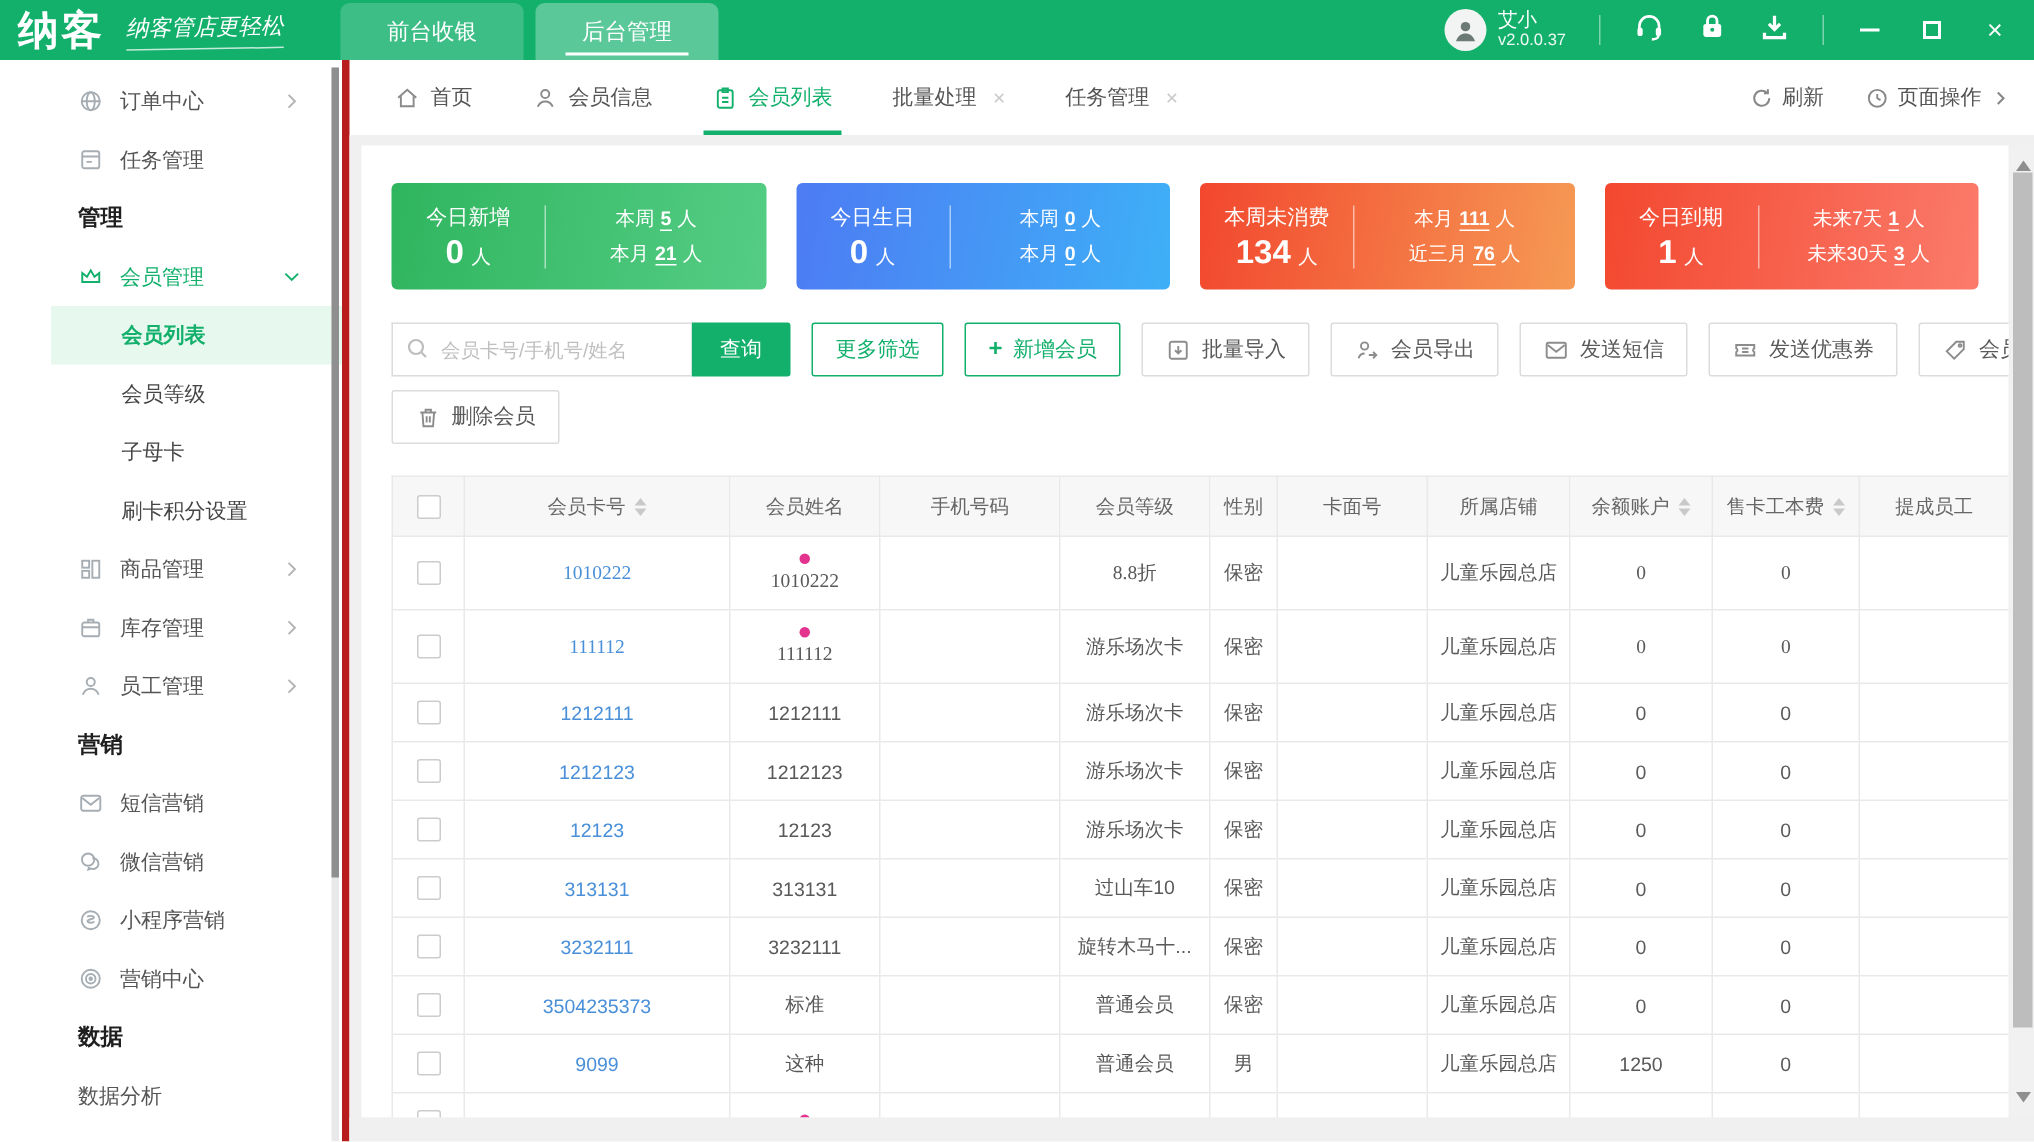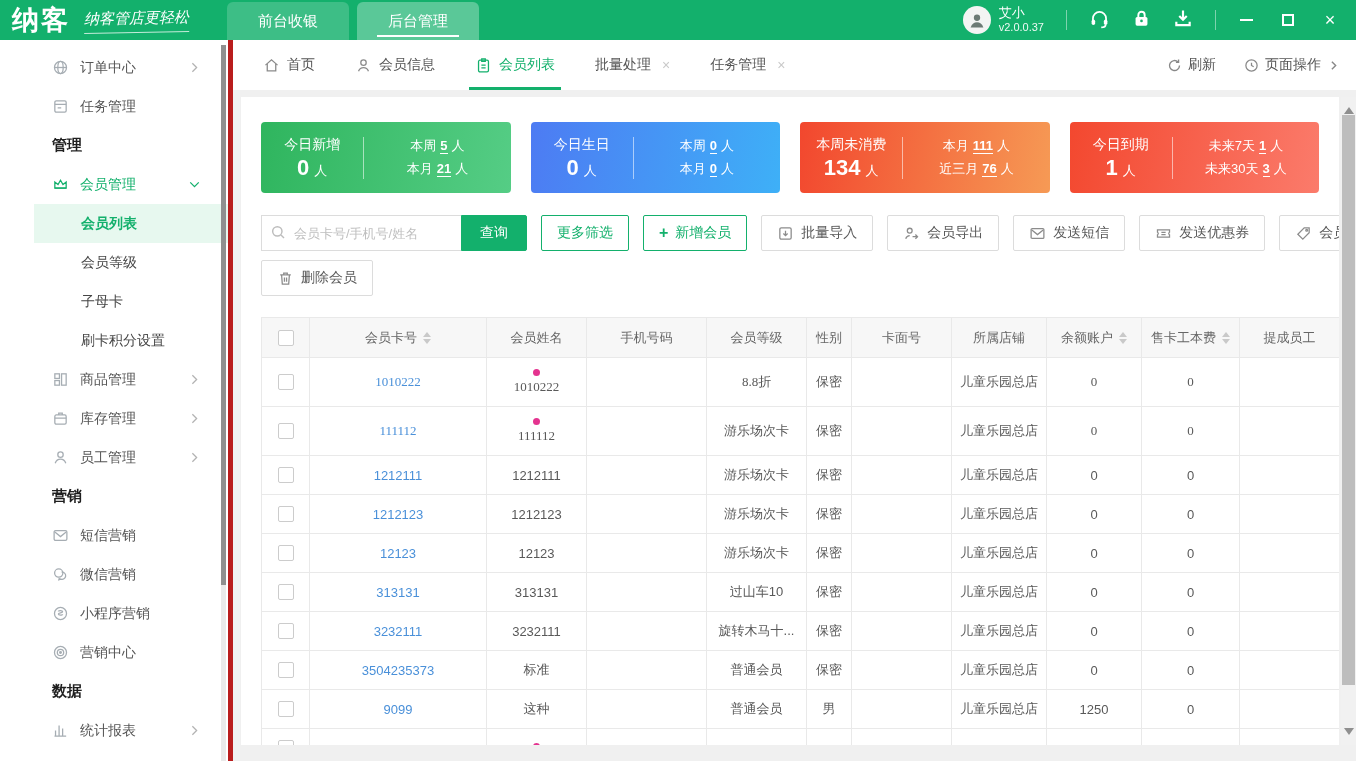--- a/index.html
+++ b/index.html
@@ -310,33 +310,20 @@
           <span class="icon">
             <svg width="17" height="17" viewBox="0 0 24 24" fill="none" stroke="currentColor" stroke-width="1.8">
               <circle cx="12" cy="12" r="8.5"></circle>
               <circle cx="12" cy="12" r="4.5"></circle>
               <circle cx="12" cy="12" r="1.2" fill="currentColor"></circle>
             </svg>
           </span>
           <span>营销中心</span>
         </div>
         <div class="side-section">数据</div>
-        <div class="side-item">
-          <span class="icon">
-            <svg width="17" height="17" viewBox="0 0 24 24" fill="none" stroke="currentColor" stroke-width="1.8">
-              <path d="M5 20v-8M10 20V5M15 20v-11M20 20H3.5"></path>
-            </svg>
-          </span>
-          <span>统计报表</span>
-          <span class="arr icon">
-            <svg width="17" height="17" viewBox="0 0 24 24" fill="none" stroke="currentColor" stroke-width="1.8">
-              <path d="M9 6l6 6-6 6"></path>
-            </svg>
-          </span>
-        </div>
         <div class="side-item">
           <span>数据分析</span>
         </div>
       </div>
     <div class="side-scroll">
         <div class="sthumb"></div>
       </div>
   </div>
 
   <div class="main">

